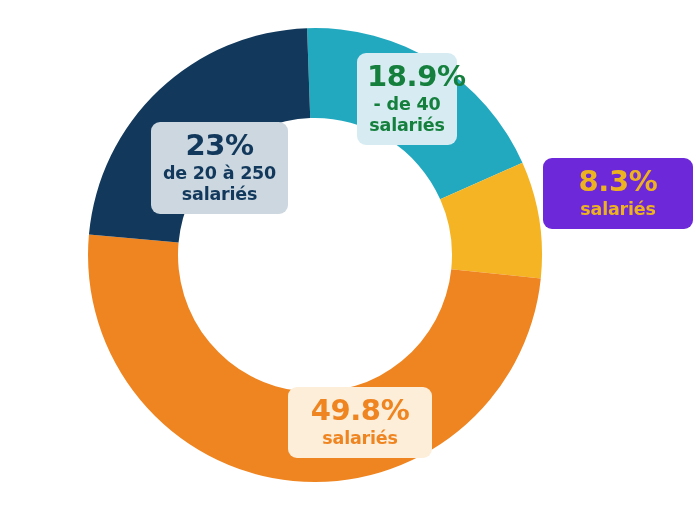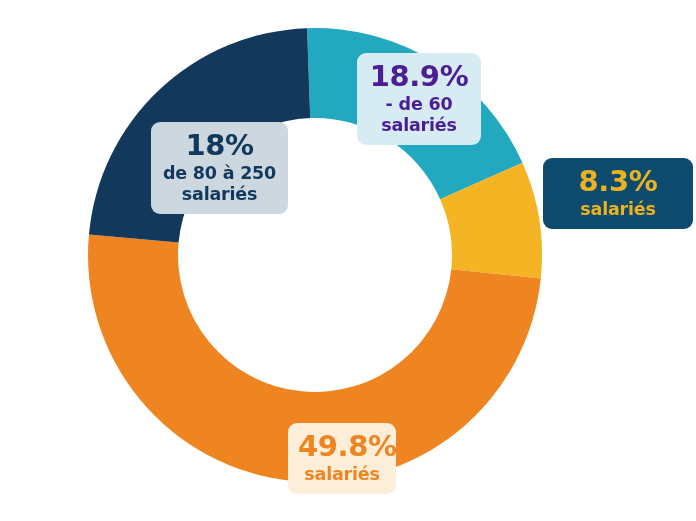--- a/index.html
+++ b/index.html
@@ -52,78 +52,77 @@
     letter-spacing: -0.2px;
   }
   .callout .lbl + .lbl {
     margin-top: 1px;
   }
 
   
   #callout-small {
     left: 357px;
     top: 53px;
-    width: 124px;
+    width: 100px;
     background: #d6ecf2;
-    color: #4c1d95;
+    color: #15803d;
   }
   
   #callout-medium {
     left: 543px;
     top: 158px;
     width: 150px;
-    background: #0c4a6e;
+    background: #6d28d9;
     color: #edb21f;
   }
   
   #callout-mid {
     left: 151px;
     top: 122px;
     width: 137px;
     background: #ccd7e0;
     color: #12395c;
   }
   
   #callout-large {
     left: 288px;
     top: 387px;
-    width: 108px;
+    width: 144px;
     background: #fdeeda;
     color: #ef8521;
-    margin-top: 36px;
   }
 </style>
 </head>
 <body>
 
 <div id="chart-root">
 
   <svg id="donut-svg" viewBox="0 0 696 521" aria-hidden="true">
     <g id="donut-slices">
         <path d="M 307.0778142485323 28.13828226666527 A 227 227 0 0 1 522.4392262976311 162.8155794451134 L 440.1945991311694 199.36446865189663 A 137 137 0 0 0 310.2187689517574 118.08345669838388 Z" fill="#22a9c0"></path>
         <path d="M 522.4392262976311 162.8155794451134 A 227 227 0 0 1 540.7893806597024 278.41272263766007 L 451.26936189594375 269.130145380438 A 137 137 0 0 0 440.1945991311694 199.36446865189663 Z" fill="#f5b423"></path>
         <path d="M 540.7893806597024 278.41272263766007 A 227 227 0 0 1 88.93424151417472 234.42640429510402 L 178.56383738961205 242.58333651290417 A 137 137 0 0 0 451.26936189594375 269.130145380438 Z" fill="#ef8521"></path>
         <path d="M 88.93424151417472 234.42640429510402 A 227 227 0 0 1 307.07781424853215 28.1382822666653 L 310.2187689517573 118.08345669838388 A 137 137 0 0 0 178.56383738961205 242.58333651290417 Z" fill="#12395c"></path>
       </g>
   </svg>
 
   <div class="callout" id="callout-small">
     <span class="pct">18.9%</span>
-    <span class="lbl">- de 60</span>
+    <span class="lbl">- de 40</span>
     <span class="lbl">salariés</span>
   </div>
 
   <div class="callout" id="callout-medium">
     <span class="pct">8.3%</span>
     <span class="lbl">salariés</span>
   </div>
 
   <div class="callout" id="callout-mid">
-    <span class="pct">18%</span>
-    <span class="lbl">de 80 à 250</span>
+    <span class="pct">23%</span>
+    <span class="lbl">de 20 à 250</span>
     <span class="lbl">salariés</span>
   </div>
 
   <div class="callout" id="callout-large">
     <span class="pct">49.8%</span>
     <span class="lbl">salariés</span>
   </div>
 
 </div>
 

